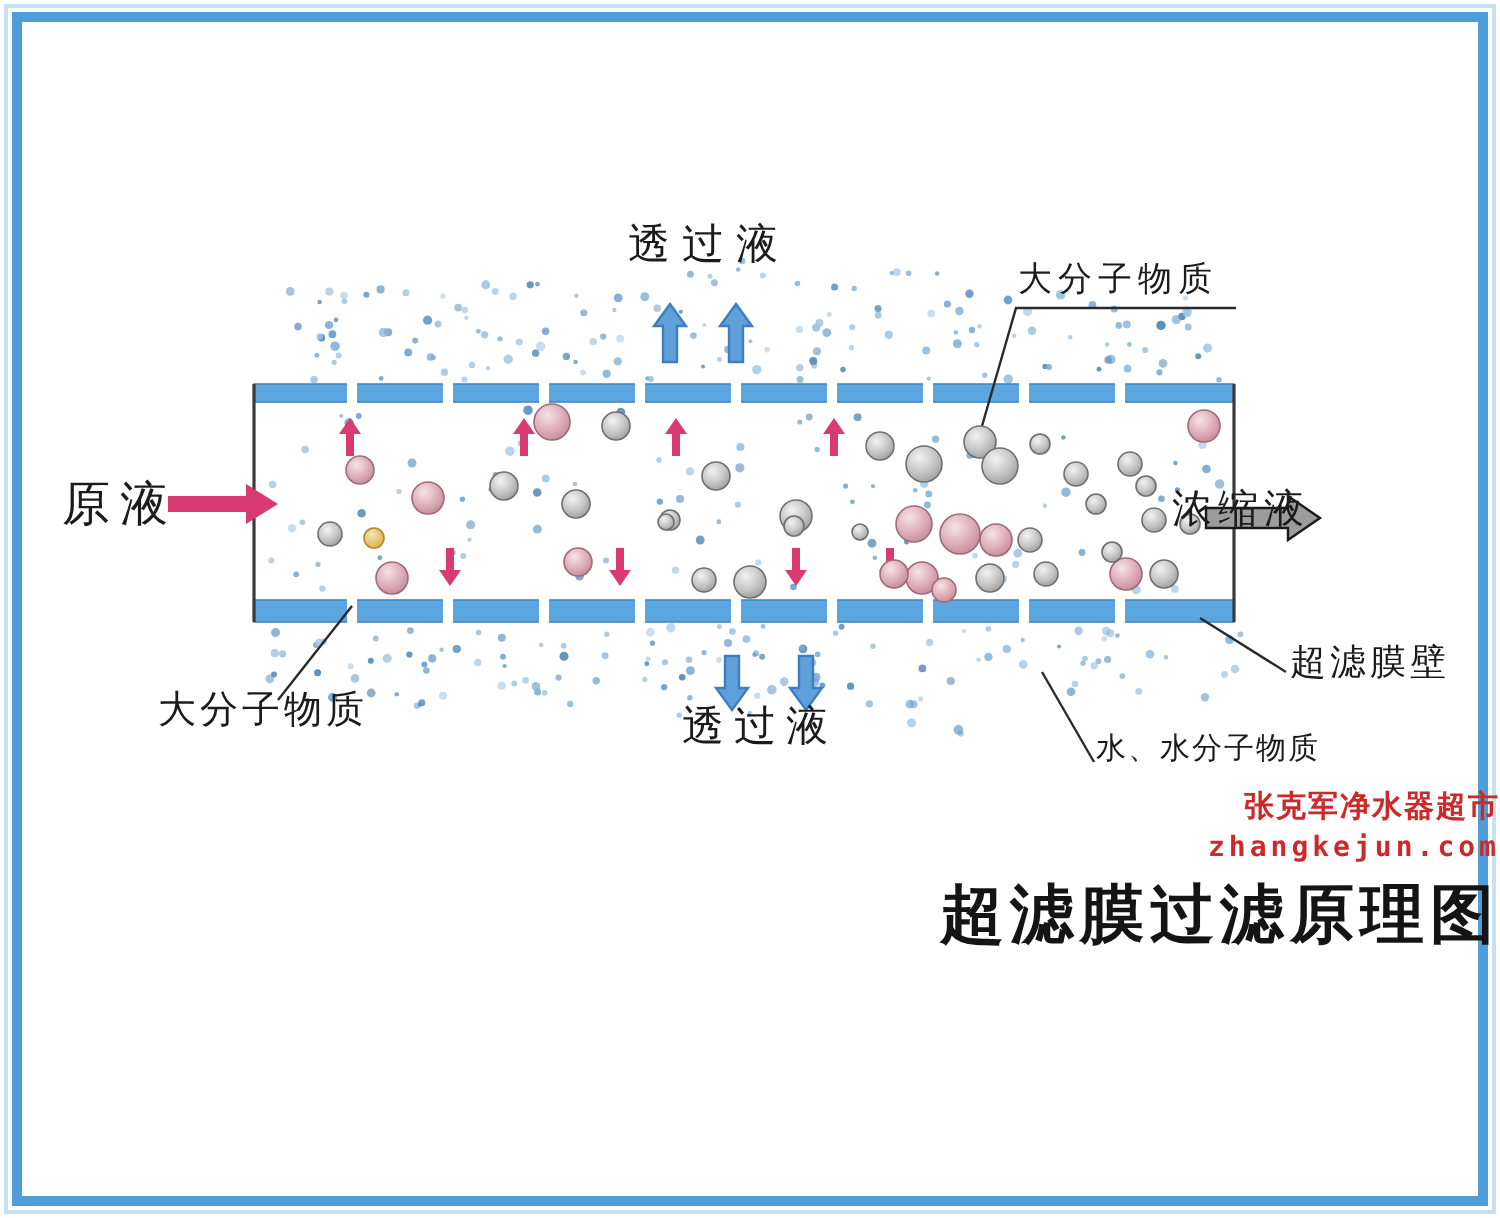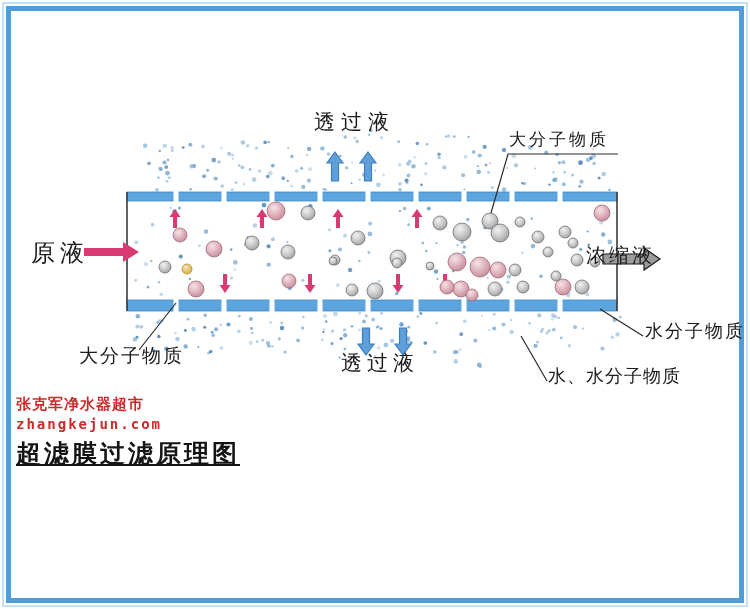--- a/index.html
+++ b/index.html
@@ -9,29 +9,29 @@
   .frame-inner{position:absolute;inset:6px;border:5px solid #4f9ed9;pointer-events:none;}
   #canvas{position:absolute;left:0;top:0;}
   .lbl{position:absolute;color:#1b1b1b;white-space:nowrap;
        font-family:"Liberation Serif","DejaVu Serif",serif;line-height:1.1;}
   .feed{left:31px;top:240px;font-size:24px;letter-spacing:5px;}
   .permeate-top{left:314px;top:111px;font-size:21px;letter-spacing:6px;}
   .concentrate{left:586px;top:227px;font-size:20px;letter-spacing:3px;margin-top:17px;}
   .bacteria1{left:506px;top:111px;font-size:17px;letter-spacing:2px;}
   .bacteria2{left:509px;top:131px;font-size:17px;letter-spacing:3px;text-align:right;}
   .membrane-wall{left:645px;top:322px;font-size:18px;letter-spacing:2px;}
-  .water{left:548px;top:367px;font-size:18px;letter-spacing:1px;}
+  .water{left:548px;top:367px;font-size:15px;letter-spacing:1px;}
   .micropores{left:79px;top:346px;font-size:19px;letter-spacing:2px;}
   .permeate-bottom{left:341px;top:352px;font-size:21px;letter-spacing:5px;}
-  .centered{left:0;width:750px;text-align:left;padding-left:16px;box-sizing:border-box;
+  .centered{left:0;width:750px;text-align:right;padding-left:16px;box-sizing:border-box;
             font-family:"Liberation Sans","DejaVu Sans",sans-serif;}
   .brand-name{top:396px;font-size:15px;font-weight:bold;letter-spacing:1px;}
   .brand-url{top:417px;font-size:14px;font-weight:bold;
              font-family:"DejaVu Sans Mono","Liberation Mono",monospace;letter-spacing:2px;}
-  .title{top:440px;font-size:25px;font-weight:bold;color:#141414;letter-spacing:3px;text-decoration:underline;}
+  .title{top:440px;font-size:32px;font-weight:bold;color:#141414;letter-spacing:3px;}
 </style>
 </head>
 <body>
 
 <div class="page">
   <div class="frame-outer" style="border-color: rgb(197, 225, 242);"></div>
   <div class="frame-inner" style="border-color: rgb(79, 158, 217);"></div>
 
   <svg id="canvas" width="750" height="609" viewBox="0 0 750 609">
       <defs>
@@ -504,21 +504,21 @@
         <circle cx="333" cy="261" r="4" fill="url(#gg)" stroke="#6f6f6f" stroke-width="0.8"></circle>
         <circle cx="397" cy="263" r="5" fill="url(#gg)" stroke="#6f6f6f" stroke-width="0.8"></circle>
         <circle cx="187" cy="269" r="5" fill="url(#gy)" stroke="#b8862a" stroke-width="0.8"></circle>
       </g>
     </svg>
 
   <div class="lbl feed">原液</div>
   <div class="lbl permeate-top">透过液</div>
   <div class="lbl concentrate">浓缩液</div>
   <div class="lbl bacteria2">大分子物质</div>
-  <div class="lbl membrane-wall">水分子物质</div>
+  <div class="lbl membrane-wall">超滤膜壁</div>
   <div class="lbl water">水、水分子物质</div>
   <div class="lbl micropores">大分子物质</div>
   <div class="lbl permeate-bottom">透过液</div>
 
   <div class="lbl centered brand-name" style="color: rgb(204, 42, 42);">张克军净水器超市</div>
   <div class="lbl centered brand-url" style="color: rgb(204, 42, 42);">zhangkejun.com</div>
   <div class="lbl centered title">超滤膜过滤原理图</div>
 </div>
 
 </body></html>

